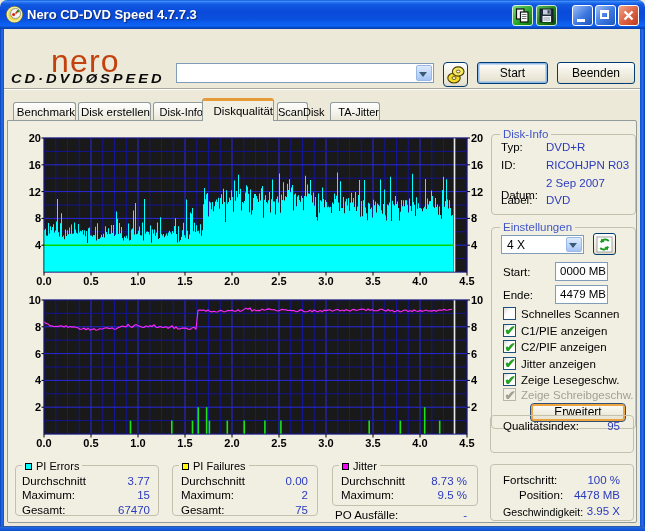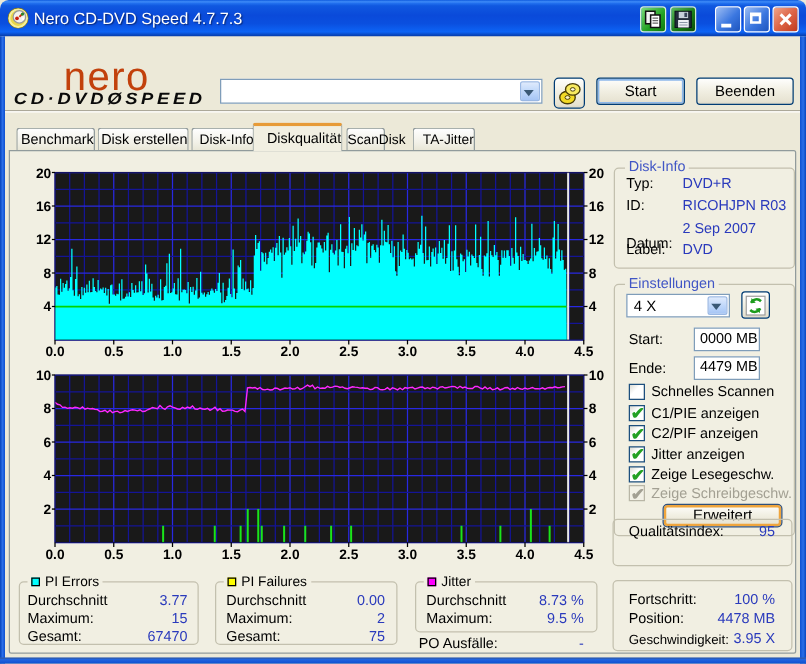--- a/index.html
+++ b/index.html
@@ -1,21 +1,21 @@
 <!DOCTYPE html>
 <html><head><meta charset="utf-8"><title>Nero CD-DVD Speed</title>
 <style>
 *{margin:0;padding:0;box-sizing:border-box}
 body{margin:0;background:#4c4c4c}
 #win{position:relative;width:645px;height:531px;font-family:"Liberation Sans",sans-serif;background:#ece9d8;overflow:hidden}
 .abs{position:absolute}
 
 #tbar{left:0;top:0;width:645px;height:29px;border-radius:7px 7px 0 0;
  background:linear-gradient(180deg,#0f5bde 0%,#3f8cf8 5%,#2270ee 9%,#1058e0 16%,#0a4ada 42%,#0a4fdf 65%,#0c5dee 80%,#0d64f5 88%,#0a4ecd 94%,#063ba8 100%);}
-#ttext{left:27px;top:7px;color:#fff;font-weight:normal;font-size:13px;text-shadow:1px 1px 1px #0a2a7a}
+#ttext{left:27px;top:7px;color:#fff;font-weight:bold;font-size:13px;text-shadow:1px 1px 1px #0a2a7a}
 .tbtn{position:absolute;top:5px;width:21px;height:21px;border-radius:3px;border:1px solid #fff}
 
 #menu{left:4px;top:29px;width:637px;height:19px;background:#ece9d8;font-size:11.5px;color:#000}
 .mitem{position:absolute;top:3px}
 
 .gline{position:absolute;left:4px;width:637px;height:2px;border-top:1px solid #aca899;border-bottom:1px solid #fff}
 
 .combo{position:absolute;background:#fff;border:1px solid #7f9db9;font-size:11px;color:#000}
 .cbtn{position:absolute;right:1px;top:1px;bottom:1px;width:16px;border:1px solid #9ab8e4;border-radius:2px;
  background:linear-gradient(180deg,#dfeafc,#c0d8fa 50%,#a6c5f5);}
@@ -364,21 +364,21 @@
       <div class="lbl" style="left:29px;top:161px;color:#a3a093">Zeige Schreibgeschw.</div>
  <div class="btn" style="left:38px;top:175px;width:96px;height:19px;line-height:16px;border:1px solid #30507a;box-shadow:inset 0 0 0 2px #efa53d;border-radius:4px">Erweitert</div>
 </div>
 <div class="gb" style="left:490px;top:415px;width:144px;height:38px">
  <div class="lbl" style="left:12px;top:4px">Qualitätsindex:</div>
  <div class="val" style="right:13px;top:4px">95</div>
 </div>
 <div class="gb" style="left:490px;top:464px;width:144px;height:57px">
  <div class="lbl" style="left:12px;top:9px">Fortschritt:</div>
       <div class="val" style="right:13px;top:9px">100 %</div>
- <div class="lbl" style="left:12px;top:24px">Position:</div>
+ <div class="lbl" style="left:28px;top:24px">Position:</div>
       <div class="val" style="right:13px;top:24px">4478 MB</div>
  <div class="lbl" style="left:12px;top:41px;font-size:10.6px">Geschwindigkeit:</div>
       <div class="val" style="right:13px;top:40px">3.95 X</div>
 </div>
 
 <div class="gb" style="left:15px;top:465px;width:144px;height:51px">
  <div class="gbt" style="background:#f1efe2;left:6px;font-size:11px;color:#000;top:-6px"><span style="display:inline-block;width:7px;height:7px;border:1px solid #000;background:#00ffff;margin-right:4px"></span>PI Errors</div>
  <div class="lbl2" style="left:6px;top:9px">Durchschnitt</div>
       <div class="val2" style="right:8px;top:9px">3.77</div>
  <div class="lbl2" style="left:6px;top:23px">Maximum:</div>

